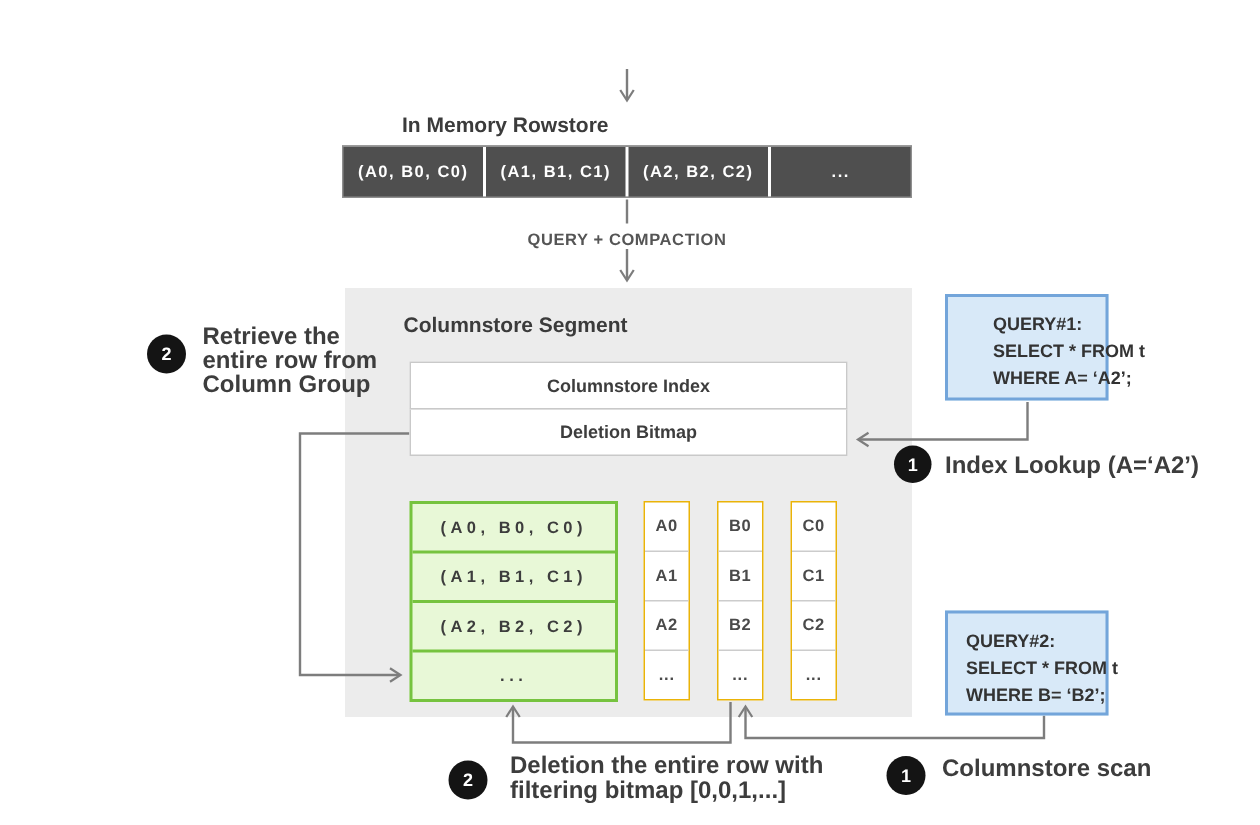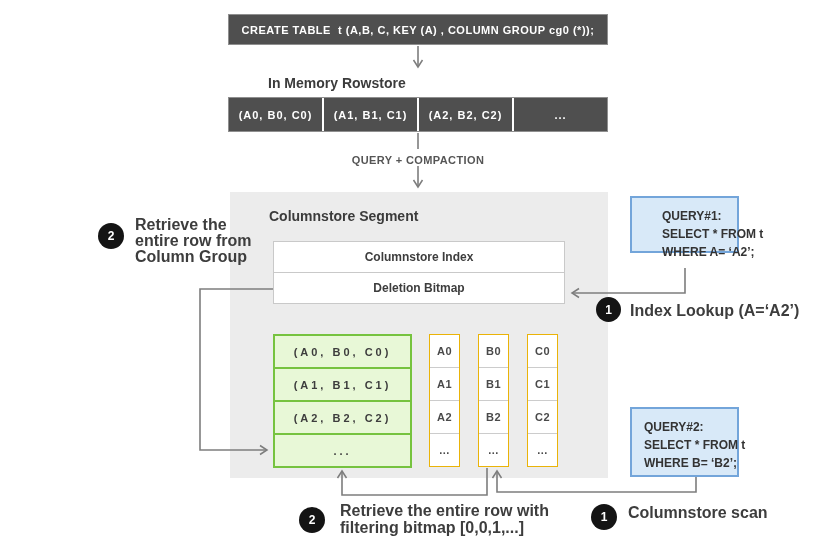--- a/index.html
+++ b/index.html
@@ -70,21 +70,21 @@
     font-size:11px;font-weight:bold;color:#4a4a4a;letter-spacing:0.5px;
     border-top:1px solid #cccccc;
   }
   .ccell:first-child{border-top:none;}
 
   .query-box{
     position:absolute;width:109px;background:#d8e9f8;border:2px solid #73a5da;
     box-sizing:border-box;padding:9px 6px 8px 12px;
     font-size:12px;font-weight:bold;color:#333333;line-height:18px;white-space:nowrap;
   }
-  .query1{left:630px;top:196px;height:57px;padding-left:30px;}
+  .query1{left:630px;top:196px;height:71px;padding-left:30px;}
   .query2{left:630px;top:407px;height:70px;}
 
   .num-circle{
     position:absolute;width:26px;height:26px;border-radius:50%;background:#141414;
     color:#ffffff;font-size:12px;font-weight:bold;
     display:flex;align-items:center;justify-content:center;
   }
   .ann-text{
     position:absolute;font-size:16px;font-weight:bold;color:#3d3d3d;line-height:16px;
     white-space:nowrap;
@@ -107,21 +107,20 @@
       <path d="M418,46 L418,66" marker-end="url(#arw)"></path>
       <path d="M418,133 L418,149"></path>
       <path d="M418,166 L418,186" marker-end="url(#arw)"></path>
       <path d="M685,268 L685,293 L573,293" marker-end="url(#arw)"></path>
       <path d="M273,289 L200,289 L200,450 L266,450" marker-end="url(#arw)"></path>
       <path d="M487,468 L487,495 L342,495 L342,472" marker-end="url(#arw)"></path>
       <path d="M696,477 L696,492 L497,492 L497,472" marker-end="url(#arw)"></path>
     </g>
   </svg>
 
-  <div class="create-bar">CREATE TABLE  t (A,B, C, KEY (A) , COLUMN GROUP cg0 (*));</div>
 
   <div class="h-title rowstore-title">In Memory Rowstore</div>
 
   <div class="rowstore-bar">
     <div class="rcell">(A0, B0, C0)</div>
     <div class="rcell">(A1, B1, C1)</div>
     <div class="rcell">(A2, B2, C2)</div>
     <div class="rcell">...</div>
   </div>
 
@@ -177,21 +176,21 @@
     <div>Retrieve the</div>
     <div>entire row from</div>
     <div>Column Group</div>
   </div>
 
   <div class="num-circle" style="left:596px;top:297px;width:25px;height:25px">1</div>
   <div class="ann-text" style="left:630px;top:303px">Index Lookup (A=‘A2’)</div>
 
   <div class="num-circle" style="left:299px;top:507px">2</div>
   <div class="ann-text" style="left:340px;top:502px;line-height:17px">
-    <div>Retrieve the entire row with</div>
+    <div>Deletion the entire row with</div>
     <div>filtering bitmap [0,0,1,...]</div>
   </div>
 
   <div class="num-circle" style="left:591px;top:504px">1</div>
   <div class="ann-text" style="left:628px;top:504px;line-height:17px">
     <div>Columnstore scan</div>
   </div>
 
 </div>
 

